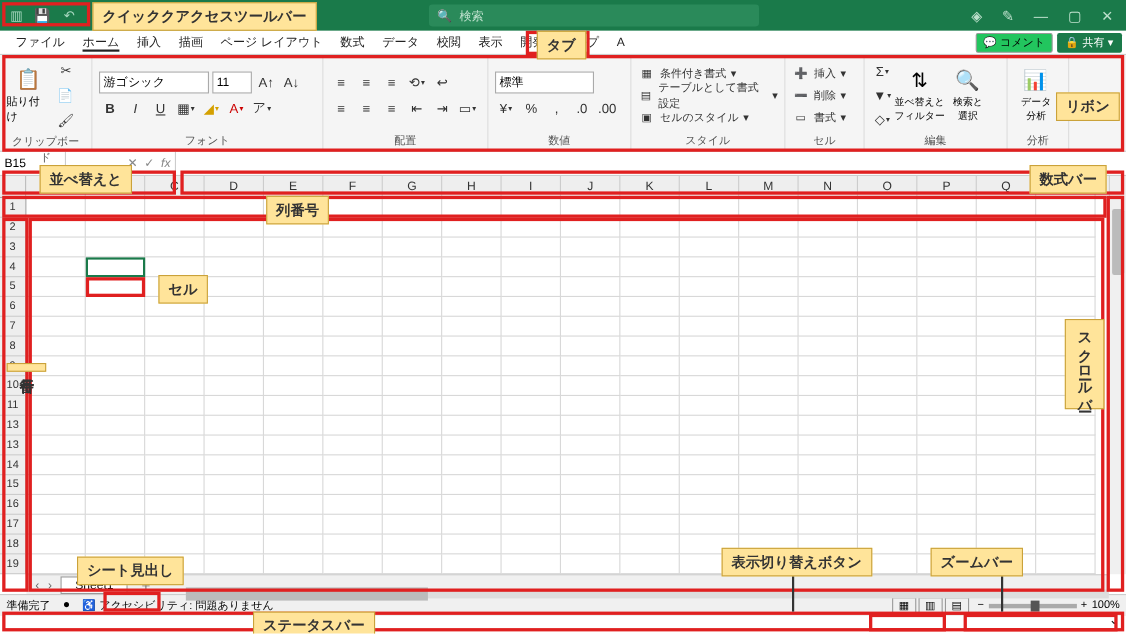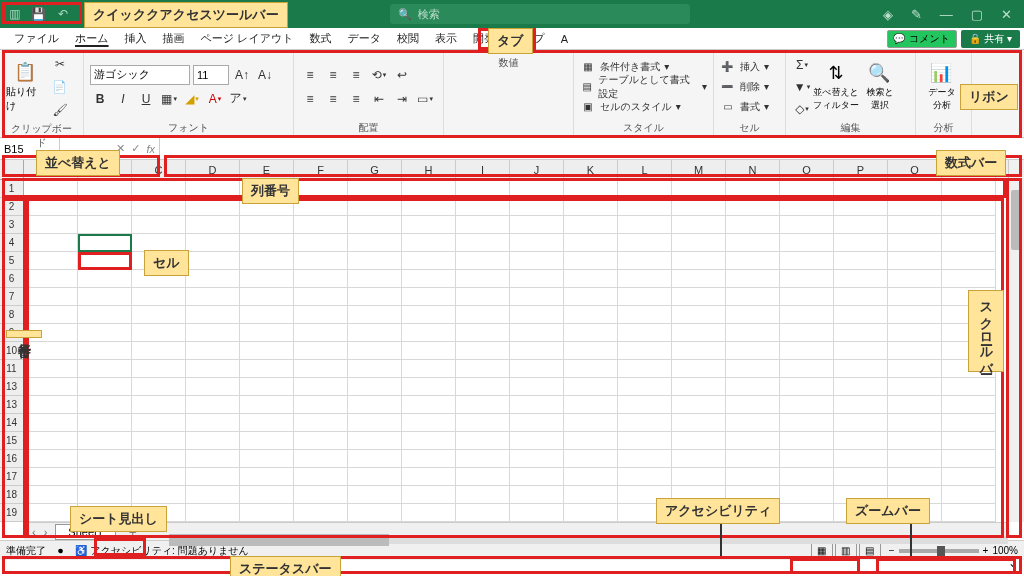--- a/index.html
+++ b/index.html
@@ -177,20 +177,32 @@
         <span class="btn">≡</span>
         <span class="btn">⇤</span>
         <span class="btn">⇥</span>
         <span class="btn dd">▭</span>
       </div>
     </div>
     <div class="label">配置</div>
   </div>
 
   <div class="rgroup" style="width:130px">
+    <div class="content col" style="gap:4px">
+      <div class="row3">
+          <span class="sel num">標準</span>
+        </div>
+      <div class="row3">
+        <span class="btn dd">¥</span>
+        <span class="btn">%</span>
+        <span class="btn">,</span>
+        <span class="btn">.0</span>
+        <span class="btn">.00</span>
+      </div>
+    </div>
     <div class="label">数値</div>
   </div>
 
   <div class="rgroup" style="width:140px">
     <div class="content col" style="gap:2px">
       <div class="styleline"><span class="ico">▦</span><span>条件付き書式</span> ▾</div>
       <div class="styleline"><span class="ico">▤</span><span>テーブルとして書式設定</span> ▾</div>
       <div class="styleline"><span class="ico">▣</span><span>セルのスタイル</span> ▾</div>
     </div>
     <div class="label">スタイル</div>
@@ -734,16 +746,16 @@
 <div class="callout" style="left:488px;top:28px">タブ</div>
 <div class="callout" style="left:960px;top:84px">リボン</div>
 <div class="callout" style="left:36px;top:150px">並べ替えと</div>
 <div class="callout" style="left:936px;top:150px">数式バー</div>
 <div class="callout" style="left:242px;top:178px">列番号</div>
 <div class="callout vert" style="left:6px;top:330px">行番号</div>
 <div class="callout" style="left:144px;top:250px">セル</div>
 <div class="callout vert" style="left:968px;top:290px">スクロールバー</div>
 <div class="callout" style="left:70px;top:506px">シート見出し</div>
 <div class="callout" style="left:230px;top:556px">ステータスバー</div>
-<div class="callout" style="left:656px;top:498px">アクセシビリティ</div>
+<div class="callout" style="left:656px;top:498px">表示切り替えボタン</div>
 <div class="callout" style="left:846px;top:498px">ズームバー</div>
 <div style="position:absolute;left:720px;top:520px;width:2px;height:36px;background:#333;z-index:99"></div>
 <div style="position:absolute;left:910px;top:520px;width:2px;height:36px;background:#333;z-index:99"></div>
 
 </body></html>

